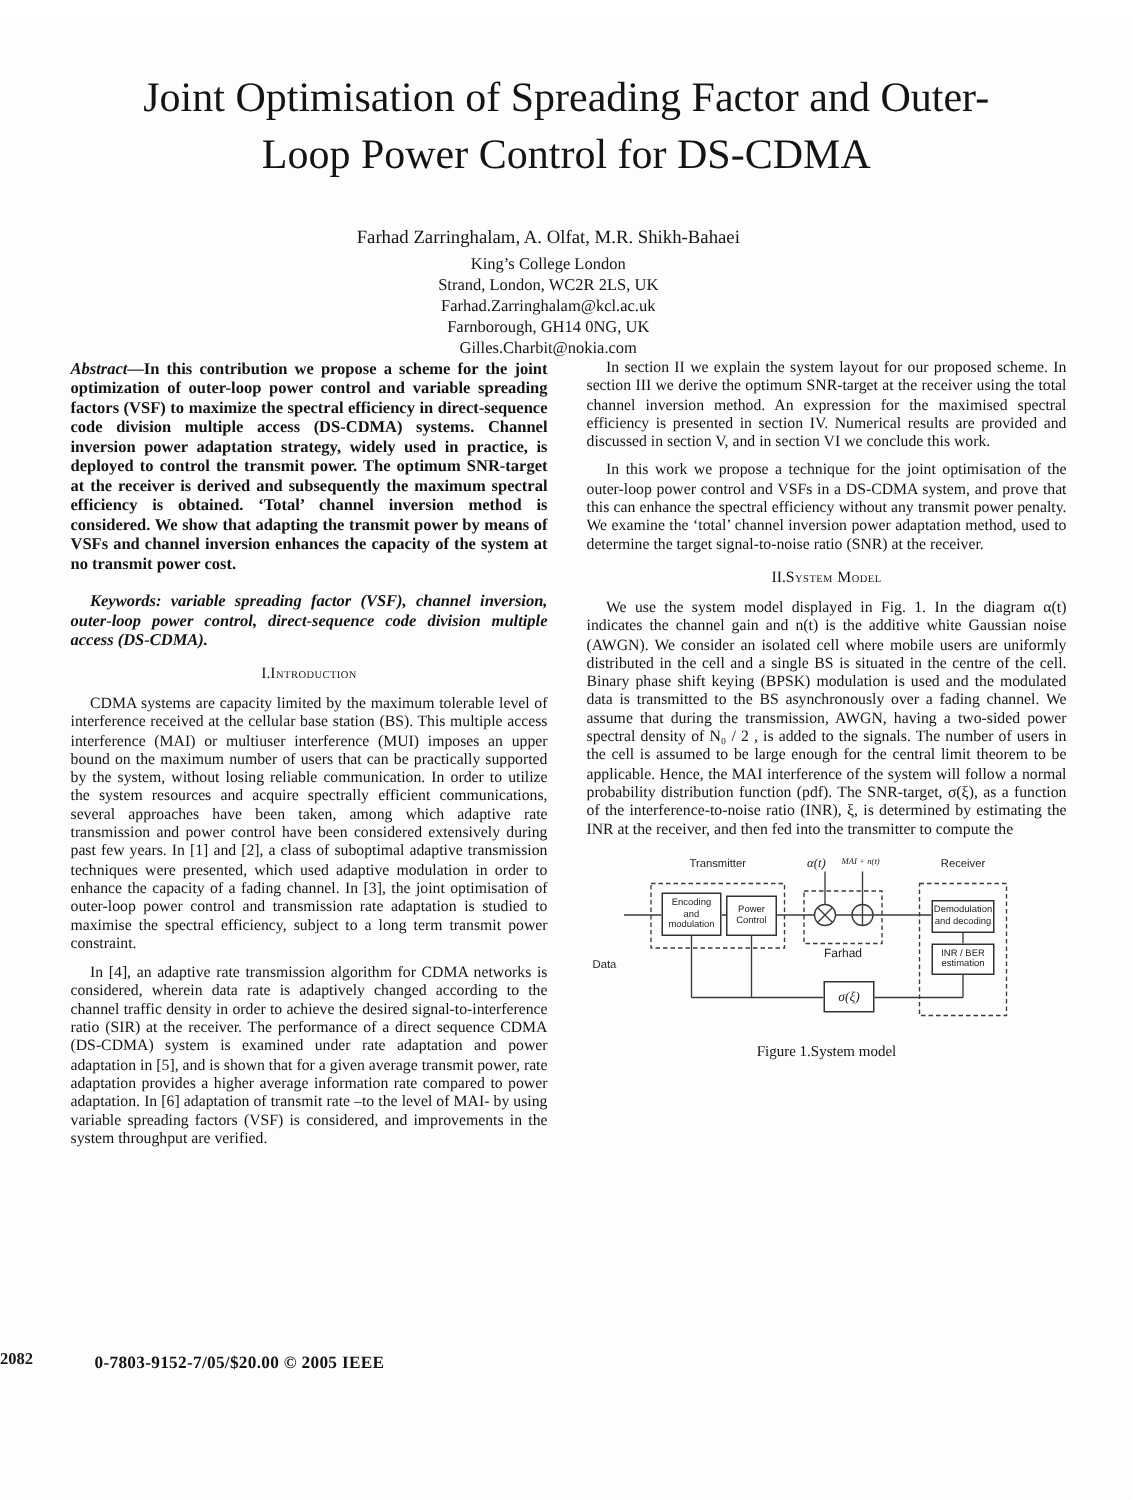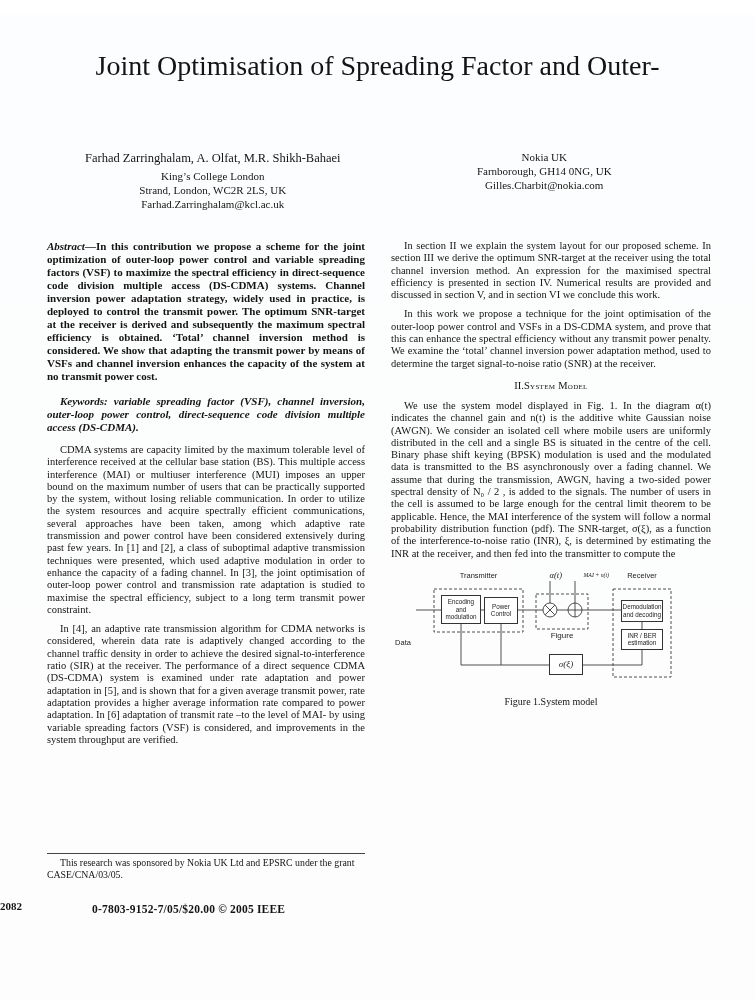--- a/index.html
+++ b/index.html
@@ -20,22 +20,23 @@
     text-align: center;
     font-size: 28px;
     line-height: 38px;
     font-weight: normal;
     margin: 0;
   }
 
   
   .authors-row {
     position: absolute;
-    top: 150px; left: 47px; width: 663px;
+    top: 150px; left: 34px; width: 663px;
     display: flex;
+    flex-direction: column;
   }
   .author-block { flex: 1; text-align: center; }
   .author-names { font-size: 12.5px; line-height: 17px; margin-bottom: 2px; }
   .author-line { font-size: 11px; line-height: 14px; }
 
   
   .col { position: absolute; top: 240px; width: 318px; text-align: justify; }
   .col-left { left: 47px; }
   .col-right { left: 391px; width: 320px; }
 
@@ -96,21 +97,21 @@
     font-size: 7.5px;
     color: #222;
     text-align: center;
     line-height: 9px;
   }
   .dmath {
     position: absolute;
     font-family: "Liberation Serif", serif;
     font-style: italic;
     color: #222;
-    text-align: right;
+    text-align: left;
   }
   .dbox {
     position: absolute;
     border: 1px solid #333;
     background: #fff;
     display: flex;
     align-items: center;
     justify-content: center;
     text-align: center;
     font-size: 6.3px;
@@ -128,60 +129,63 @@
     text-align: center;
     font-size: 10px;
     margin-top: 14px;
     text-indent: 0;
   }
   .fig-caption .cap-label { margin-right: 0; }
 
   
   .copyright {
     position: absolute;
-    left: 92px; top: 903px;
+    left: 63px; top: 903px;
     font-size: 11.5px;
     font-weight: bold;
     letter-spacing: 0.2px;
   }
   .page-number {
     position: absolute;
     left: 0; right: 0; top: 900px;
     font-size: 11px;
     font-weight: 600;
   }
 </style>
 </head>
 <body>
 
 <div class="page">
 
   <h1 class="paper-title">
     <span>Joint Optimisation of Spreading Factor and Outer-</span><br>
+    <span>Loop Power Control for DS-CDMA</span>
   </h1>
 
   <div class="authors-row">
     <div class="author-block">
       <div class="author-names">Farhad Zarringhalam, A. Olfat, M.R. Shikh-Bahaei</div>
       <div class="author-line">King’s College London</div>
       <div class="author-line">Strand, London, WC2R 2LS, UK</div>
       <div class="author-line">Farhad.Zarringhalam@kcl.ac.uk</div>
     </div>
     <div class="author-block">
-      <div class="author-line">Nokia UK</div>
       <div class="author-line">Farnborough, GH14 0NG, UK</div>
       <div class="author-line">Gilles.Charbit@nokia.com</div>
     </div>
   </div>
 
   <div class="col col-left">
     <p class="abstract"><span class="abstract-label">Abstract</span><span>—In this contribution we propose a scheme for the joint optimization of outer-loop power control and variable spreading factors (VSF) to maximize the spectral efficiency in direct-sequence code division multiple access (DS-CDMA) systems. Channel inversion power adaptation strategy, widely used in practice, is deployed to control the transmit power. The optimum SNR-target at the receiver is derived and subsequently the maximum spectral efficiency is obtained. ‘Total’ channel inversion method is considered. We show that adapting the transmit power by means of VSFs and channel inversion enhances the capacity of the system at no transmit power cost.</span></p>
 
     <p class="keywords">Keywords: variable spreading factor (VSF), channel inversion, outer-loop power control, direct-sequence code division multiple access (DS-CDMA).</p>
 
+    <p class="sec-heading">
+      <span class="sec-num">I.</span><span class="sec-label">Introduction</span>
+    </p>
 
     <p class="body-par">CDMA systems are capacity limited by the maximum tolerable level of interference received at the cellular base station (BS). This multiple access interference (MAI) or multiuser interference (MUI) imposes an upper bound on the maximum number of users that can be practically supported by the system, without losing reliable communication. In order to utilize the system resources and acquire spectrally efficient communications, several approaches have been taken, among which adaptive rate transmission and power control have been considered extensively during past few years. In [1] and [2], a class of suboptimal adaptive transmission techniques were presented, which used adaptive modulation in order to enhance the capacity of a fading channel. In [3], the joint optimisation of outer-loop power control and transmission rate adaptation is studied to maximise the spectral efficiency, subject to a long term transmit power constraint.</p>
     <p class="body-par">In [4], an adaptive rate transmission algorithm for CDMA networks is considered, wherein data rate is adaptively changed according to the channel traffic density in order to achieve the desired signal-to-interference ratio (SIR) at the receiver. The performance of a direct sequence CDMA (DS-CDMA) system is examined under rate adaptation and power adaptation in [5], and is shown that for a given average transmit power, rate adaptation provides a higher average information rate compared to power adaptation. In [6] adaptation of transmit rate –to the level of MAI- by using variable spreading factors (VSF) is considered, and improvements in the system throughput are verified.</p>
   </div>
 
   <div class="col col-right">
     <p class="body-par">In section II we explain the system layout for our proposed scheme. In section III we derive the optimum SNR-target at the receiver using the total channel inversion method. An expression for the maximised spectral efficiency is presented in section IV. Numerical results are provided and discussed in section V, and in section VI we conclude this work.</p>
     <p class="body-par">In this work we propose a technique for the joint optimisation of the outer-loop power control and VSFs in a DS-CDMA system, and prove that this can enhance the spectral efficiency without any transmit power penalty. We examine the ‘total’ channel inversion power adaptation method, used to determine the target signal-to-noise ratio (SNR) at the receiver.</p>
 
     <p class="sec-heading">
@@ -224,33 +228,32 @@
             <line x1="70" y1="95" x2="70" y2="54"></line>
             <line x1="110" y1="95" x2="110" y2="54"></line>
           </g>
         </svg>
 
         <div class="dlabel" style="left:43px; top:1px; width:89px;">Transmitter</div>
         <div class="dmath" style="left:147px; top:0px; width:24px; font-size:8.5px;">α(t)</div>
         <div class="dmath" style="left:170px; top:2px; width:48px; font-size:5.8px;">MAI + n(t)</div>
         <div class="dlabel" style="left:222px; top:1px; width:58px;">Receiver</div>
         <div class="dlabel" style="left:0px; top:36px; width:24px;margin-top:32px;">Data</div>
-        <div class="dlabel" style="left:145px; top:61px; width:52px; font-size:8px;">Figure</div>
+        <div class="dlabel" style="left:145px; top:61px; width:52px; font-size:8px;">Farhad</div>
 
         <div class="dbox" style="left:50px; top:25px; width:40px; height:29px;">Encoding and modulation</div>
         <div class="dbox" style="left:93px; top:27px; width:34px; height:27px;">Power Control</div>
         <div class="dbox" style="left:230px; top:30px; width:42px; height:22px;">Demodulation and decoding</div>
         <div class="dbox" style="left:230px; top:59px; width:42px; height:21px;">INR / BER estimation</div>
         <div class="dbox dbox-feedback" style="left:158px; top:84px; width:34px; height:21px;">σ(ξ)</div>
       </div>
 
       <p class="fig-caption">
         <span class="cap-label">Figure 1.</span><span>System model</span>
       </p>
     </div>
   </div>
 
-  <div class="footnote">This research was sponsored by Nokia UK Ltd and EPSRC under the grant CASE/CNA/03/05.</div>
 
   <div class="page-number">2082</div>
   <div class="copyright">0-7803-9152-7/05/$20.00 © 2005 IEEE</div>
 
 </div>
 
 </body></html>

